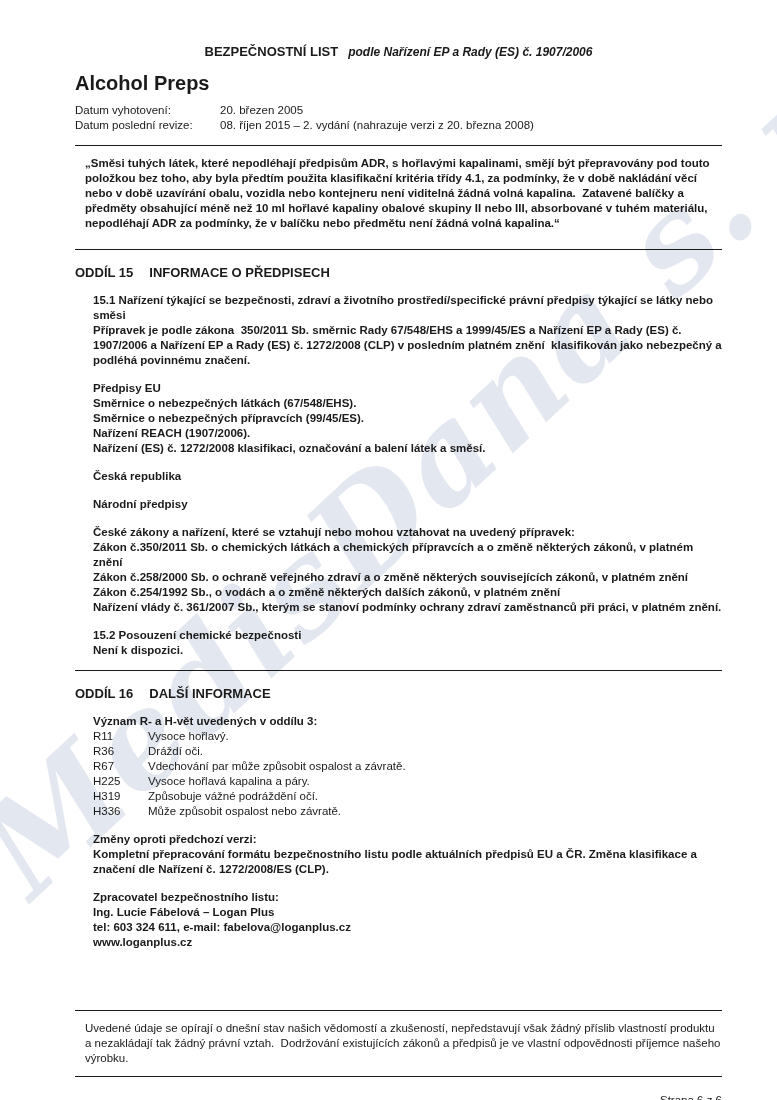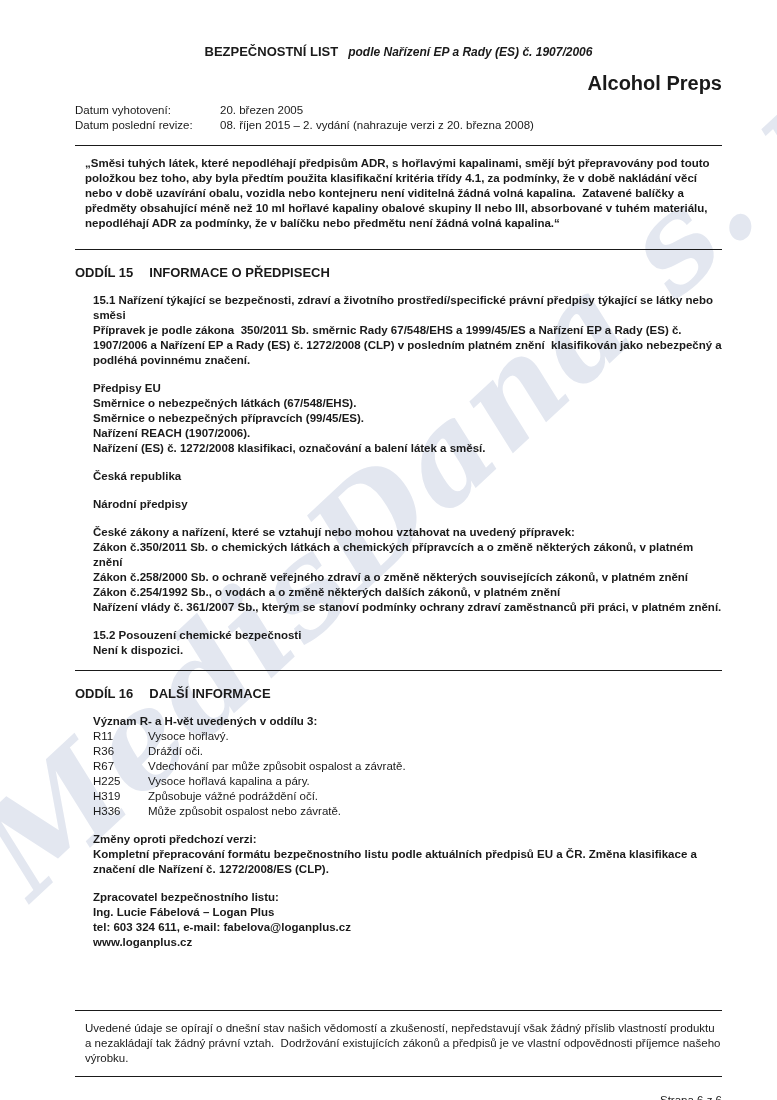--- a/index.html
+++ b/index.html
@@ -12,21 +12,21 @@
     position:absolute;top:500px;left:-142px;width:1060px;z-index:0;
     transform:rotate(-43deg);transform-origin:center;
     font-family:"DejaVu Serif",serif;font-style:italic;font-weight:700;
     font-size:130px;letter-spacing:2px;white-space:nowrap;text-align:center;
     color:#e3e7f0;user-select:none;pointer-events:none;
   }
   .content{position:relative;z-index:1;padding:40px 55px 0 75px;}
   .b{font-weight:bold;}
   .doc-type-line{text-align:center;font-weight:bold;font-size:13px;margin-top:4px;}
   .doc-type-suffix{font-style:italic;font-size:12px;margin-left:10px;}
-  .product-title{text-align:right;font-weight:bold;font-size:20px;margin:16px 0 12px 0;}
+  .product-title{text-align:left;font-weight:bold;font-size:20px;margin:16px 0 12px 0;}
   .date-row{display:flex;}
   .date-label{width:145px;}
   .rule{border:none;border-top:1.5px solid #1a1a1a;margin:0;}
   .rule.mt{margin-top:12px;}
   .quote-para{margin:10px 0 18px 10px;white-space:pre-wrap;font-weight:bold;}
   .sec-title{font-weight:bold;font-size:13px;margin:15px 0 0 0;}
   .sec-title .num{margin-right:16px;}
   .sub{margin-left:18px;}
   .h-sub{font-weight:bold;margin-top:13px;white-space:pre-wrap;}
   .para{white-space:pre-wrap;font-weight:bold;}

